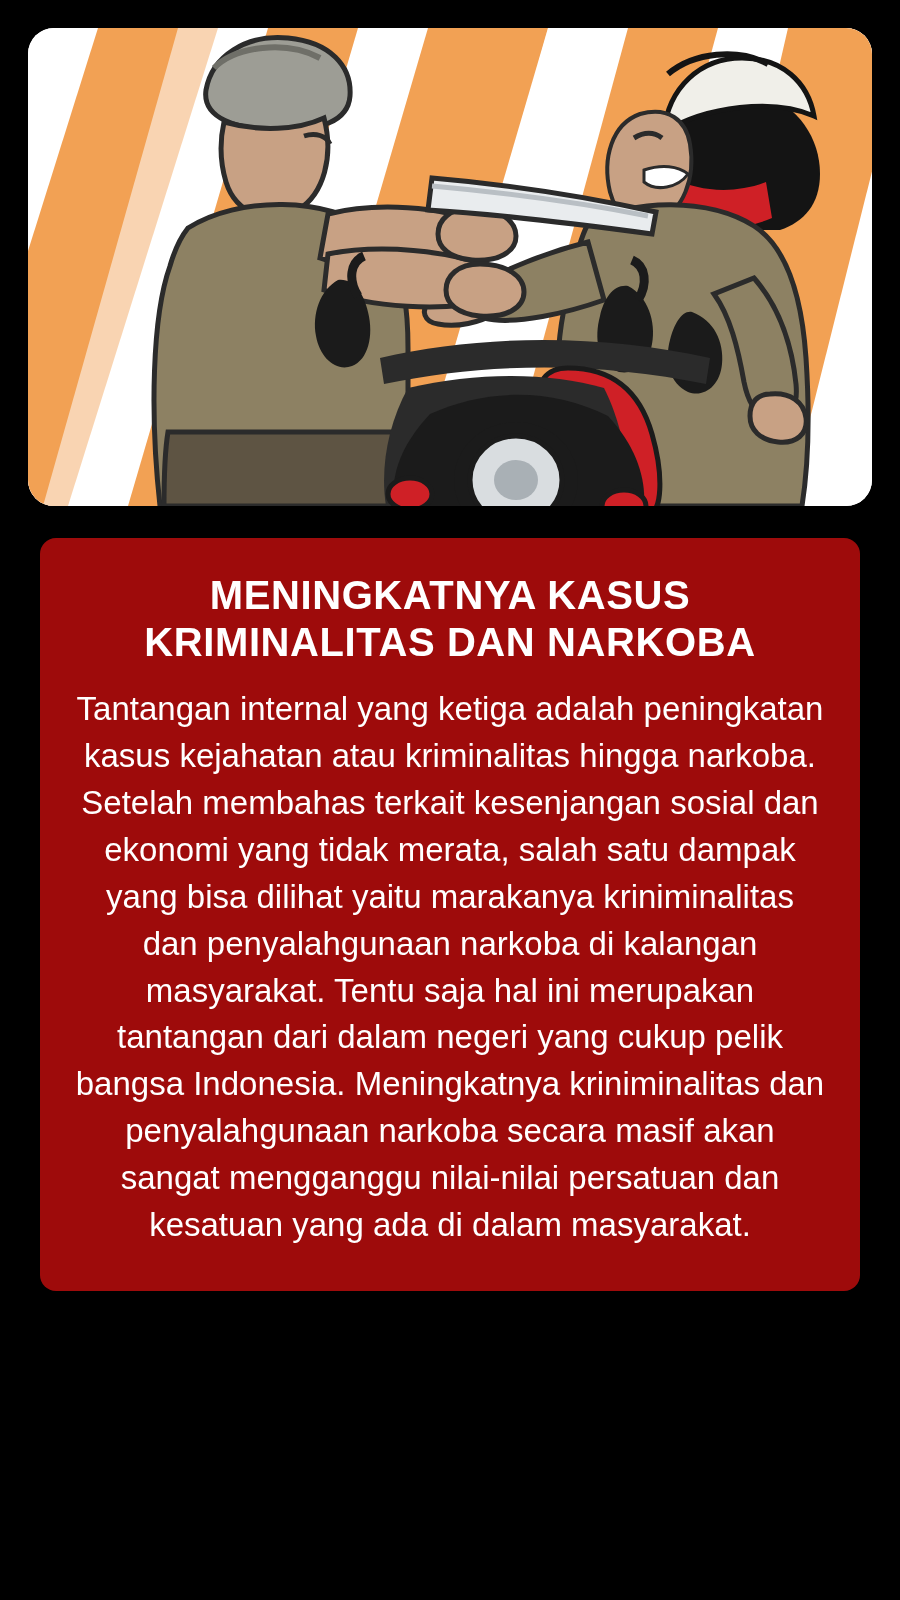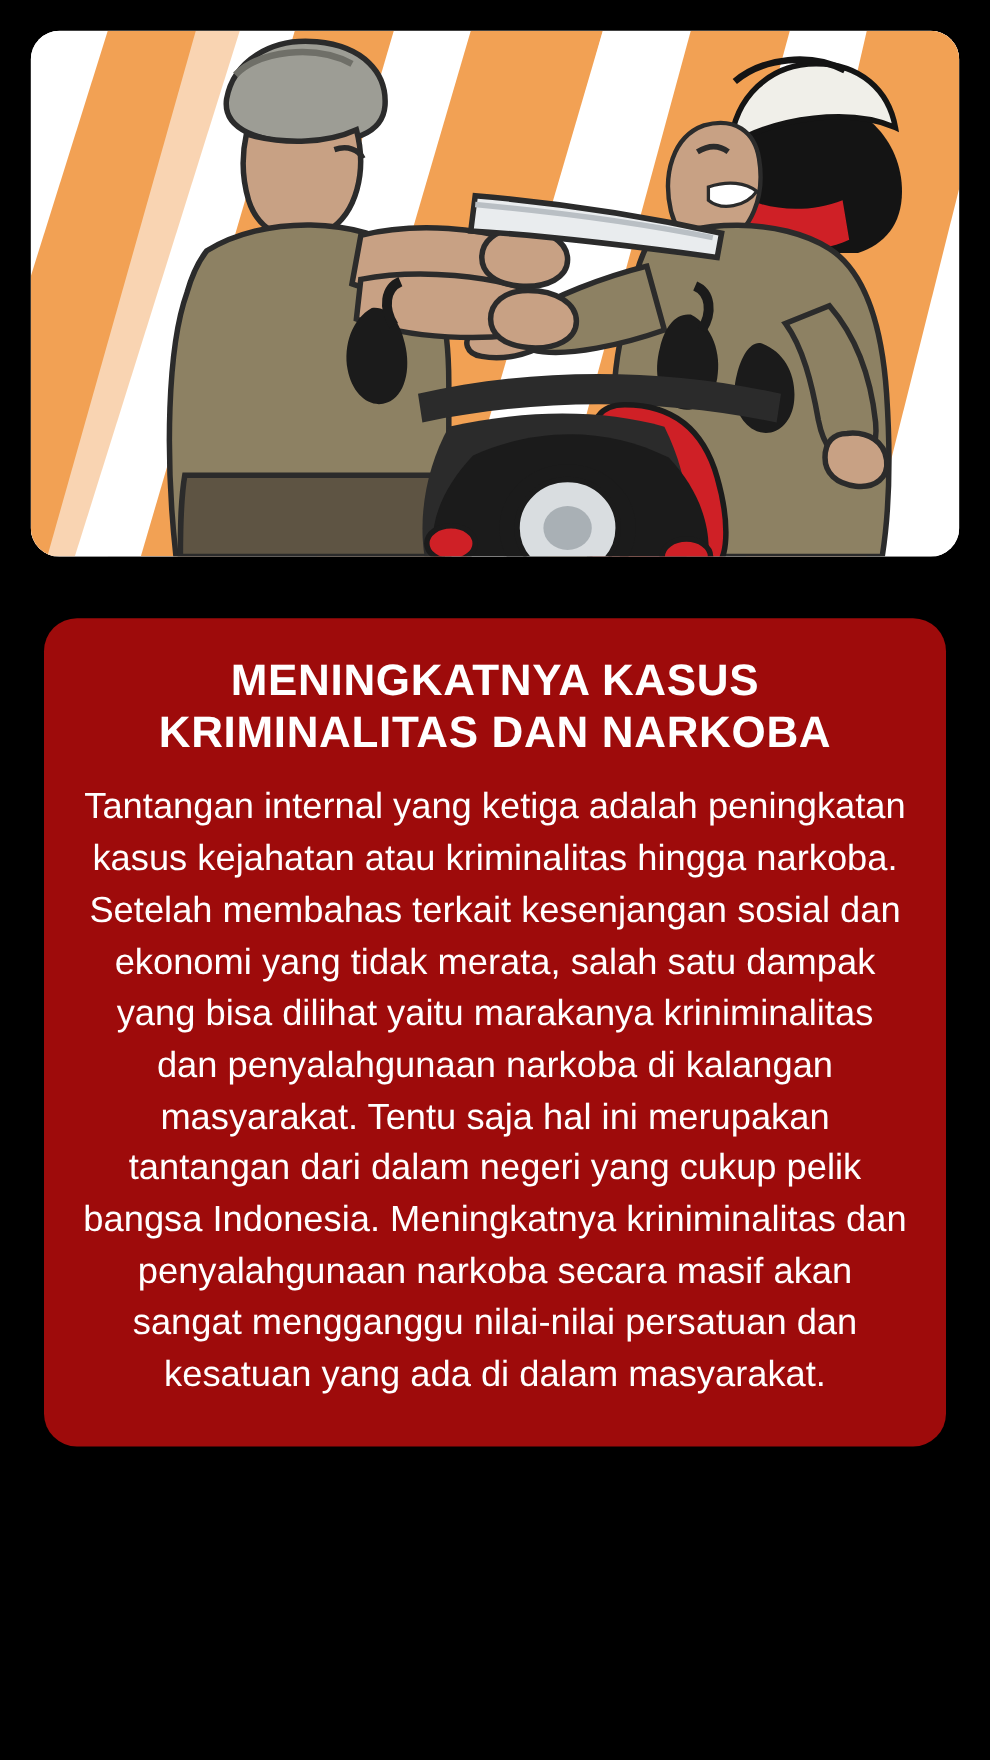--- a/index.html
+++ b/index.html
@@ -40,23 +40,23 @@
   .illustration svg {
     display: block;
     width: 100%;
     height: 100%;
   }
 
   
   .text-card {
     position: relative;
     width: 820px;
-    margin: 56px auto 0 auto;
+    margin: 32px auto 0 auto;
     background: #9e0b0b;
-    border-radius: 30px;
+    border-radius: 16px;
     padding: 28px 34px 42px 34px;
     box-sizing: border-box;
   }
   .card-title {
     color: #ffffff;
     font-size: 40px;
     line-height: 1.18;
     font-weight: 800;
     letter-spacing: 0.6px;
     text-align: center;

